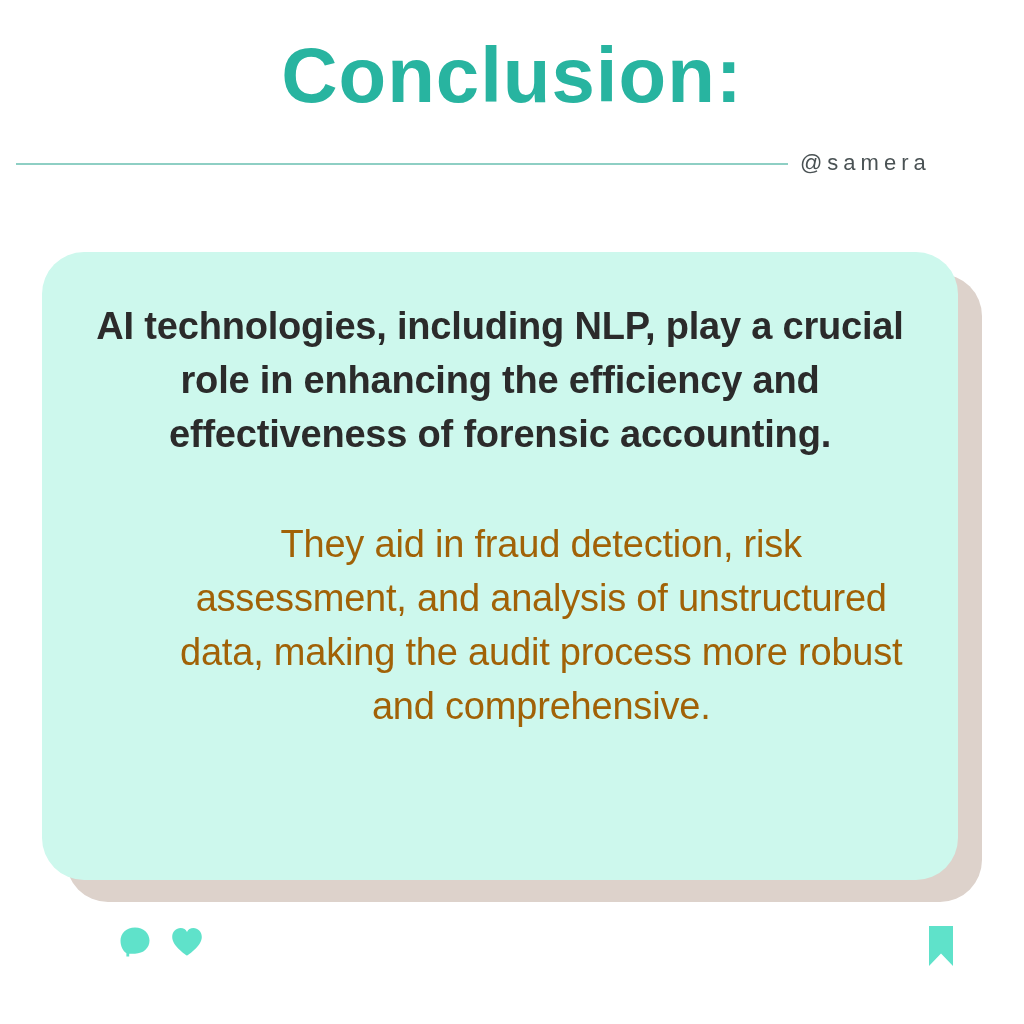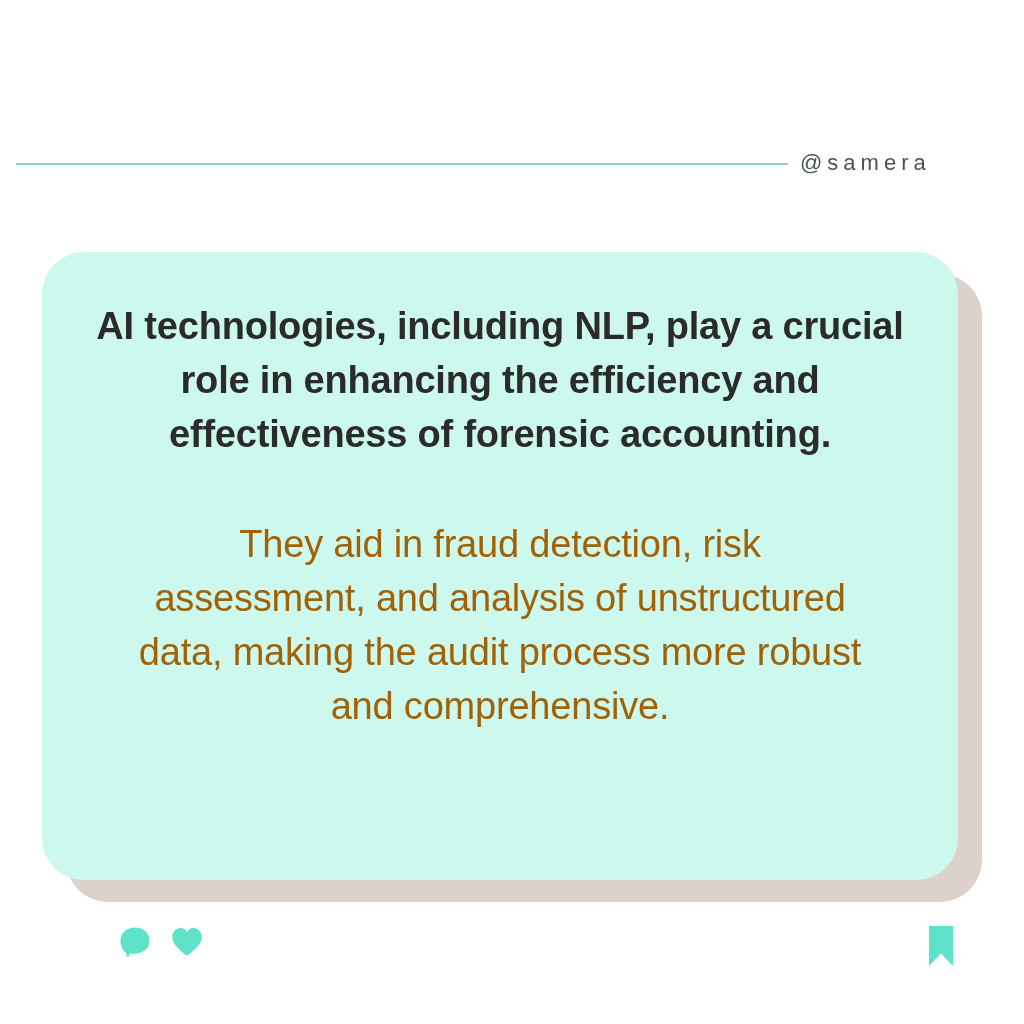--- a/index.html
+++ b/index.html
@@ -101,21 +101,21 @@
     left: 0;
     top: 0;
     width: 916px;
     height: 628px;
     background: #cdf8ed;
     border-radius: 42px;
     box-sizing: border-box;
     padding: 48px 46px 40px 46px;
     display: flex;
     flex-direction: column;
-    align-items: center;
+    align-items: flex-end;
     justify-content: flex-start;
   }
 
   .para-bold {
     width: 100%;
     text-align: center;
     font-size: 38px;
     font-weight: 700;
     line-height: 1.42;
     color: #2b2b2b;
@@ -169,20 +169,21 @@
     cursor: pointer;
   }
 </style>
 </head>
 <body>
 
 <div class="slide">
 
   <div class="header">
 
+    <div class="page-title">Conclusion:</div>
 
     <div class="divider-row">
       <div class="divider-line"></div>
       <div class="handle">@samera</div>
     </div>
 
   </div>
 
   <div class="card-wrap">
 

